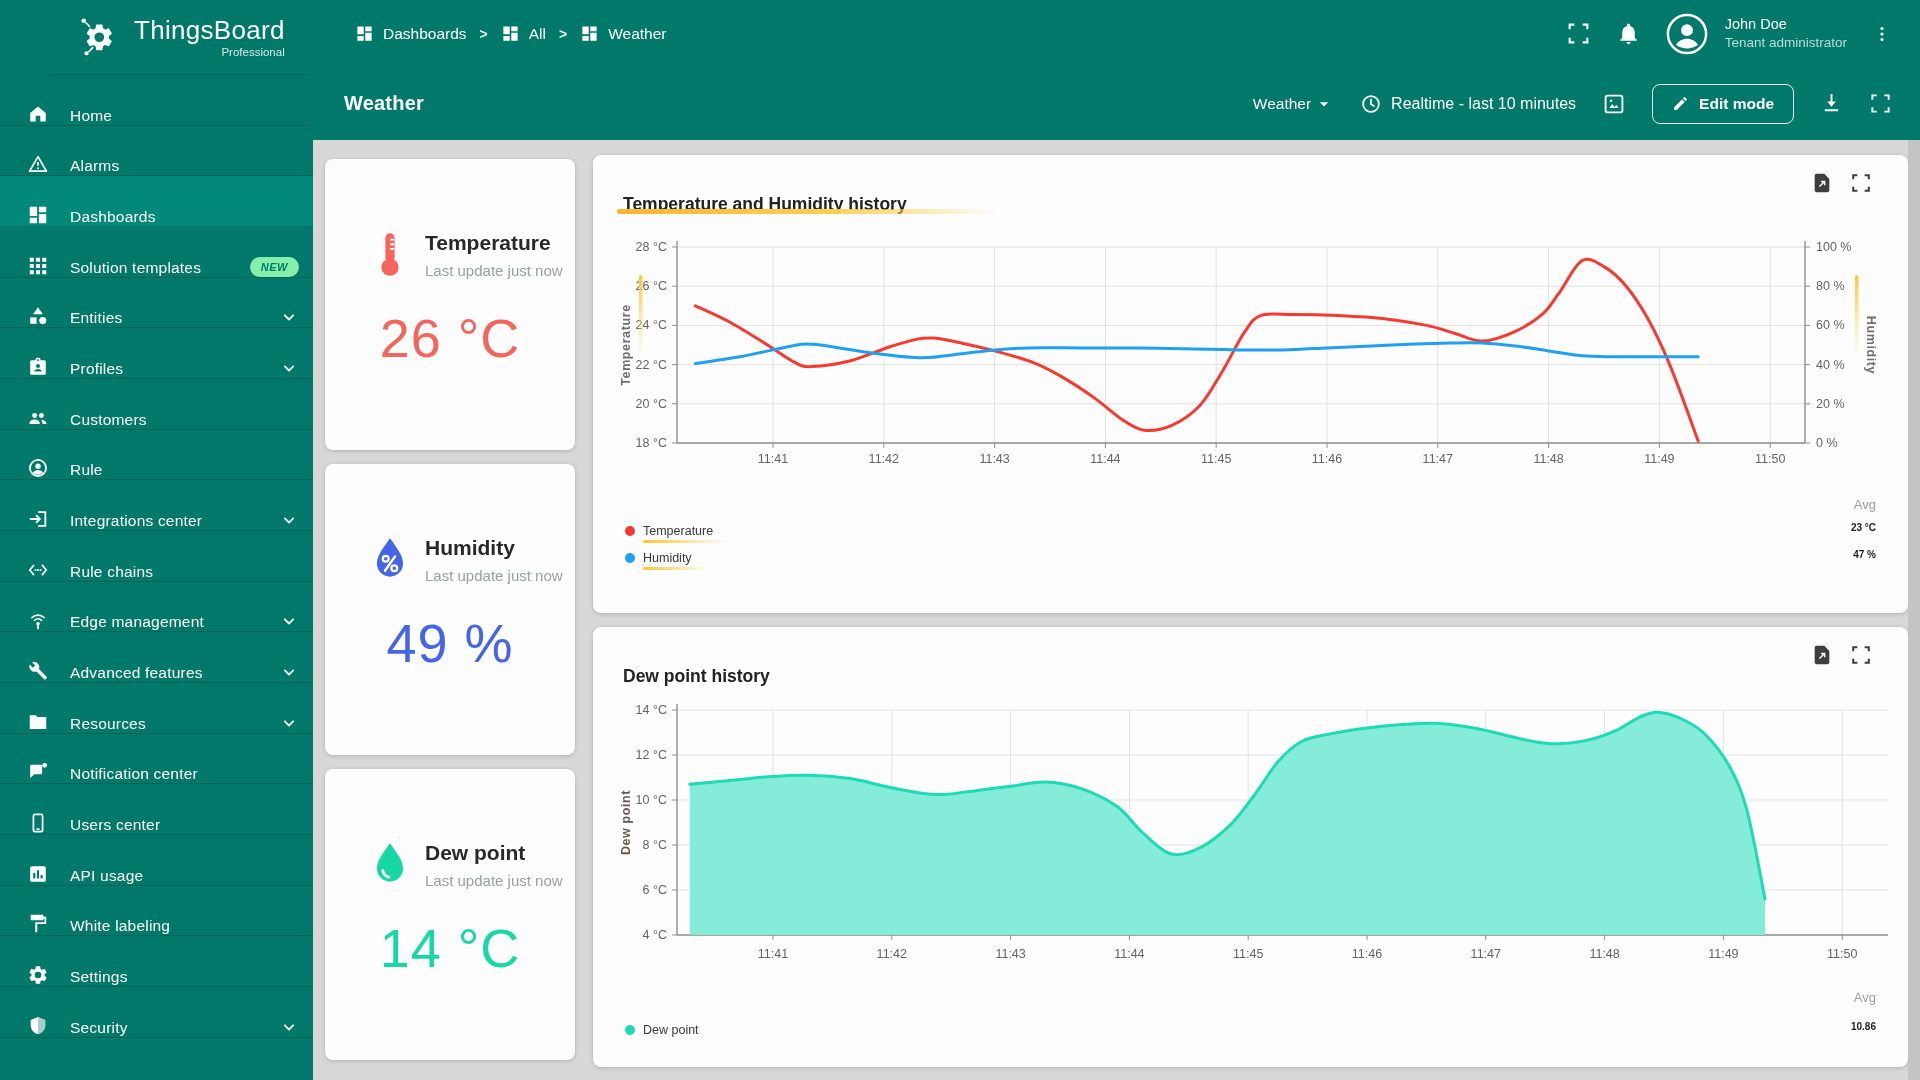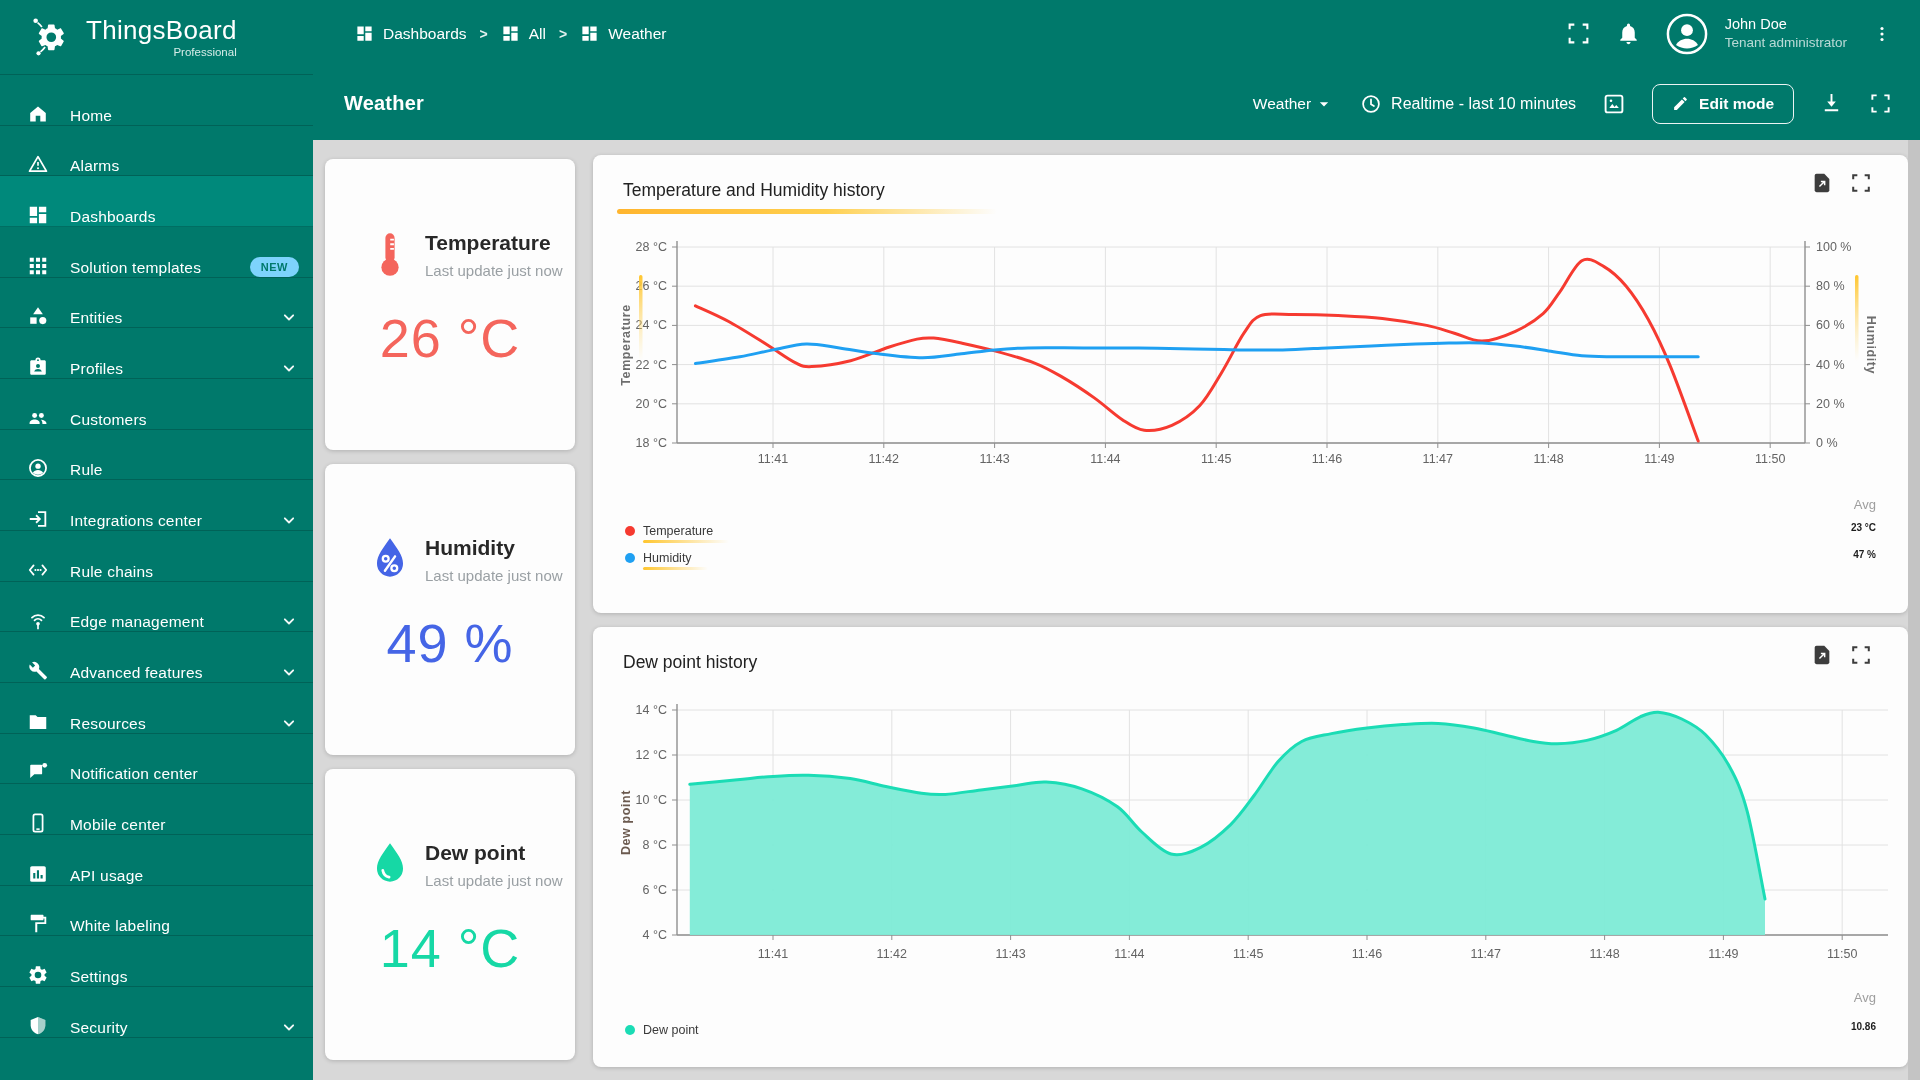--- a/index.html
+++ b/index.html
@@ -2,32 +2,32 @@
 <html><head>
 <meta charset="utf-8">
 <style>
   * { margin:0; padding:0; box-sizing:border-box; }
   html,body { width:1920px; height:1080px; overflow:hidden; background:#d8d8d8;
               font-family:"Liberation Sans","DejaVu Sans",sans-serif; }
 
   
   .sidebar { position:absolute; left:0; top:0; width:313px; height:1080px; background:#00796B; z-index:5; }
   .logo { height:75px; display:flex; align-items:center; gap:12px; padding:0 20px 0 28px;
-          border-bottom:1px solid rgba(0,32,28,.25); }
+          border-bottom:1px solid rgba(0,32,28,.25);margin-left:48px; }
   .logo-ic { width:46px; height:46px; flex:none; }
   .logo-name { font-size:26px; font-weight:500; color:#fff; letter-spacing:.3px; line-height:1; }
   .logo-sub  { font-size:11.5px; color:#d5ece8; text-align:right; margin-top:3px; }
   .nav-item { height:50.68px; display:flex; align-items:flex-end; padding:0 14px 0 27px;
               border-bottom:1px solid rgba(0,32,28,.25); cursor:pointer; }
   .nav-item.active { background:#00897B; }
   .nav-ic { width:22px; height:22px; margin-right:21px; flex:none; }
   .nav-ic svg, .crumb-ic svg, .chev svg, .tr-ic svg, .ci svg, .logo-ic svg, .mini-ic svg, .w-ic svg { width:100%; height:100%; display:block; }
   .nav-label { color:#fff; font-size:15.5px; letter-spacing:.2px; font-weight:500; }
-  .badge { margin-left:auto; background:#7dd3fc; color:#00796B; font-size:11px; font-weight:700;
-           padding:4px 11px; border-radius:12px; letter-spacing:.5px; }
+  .badge { margin-left:auto; background:#86efac; color:#00796B; font-size:11px; font-weight:700;
+           padding:4px 11px; border-radius:12px; letter-spacing:.5px;font-style:italic; }
   .chev { margin-left:auto; width:20px; height:20px; color:#fff; opacity:.95; }
 
   
   .topbar { position:absolute; left:313px; right:0; top:0; height:67px; background:#00796B;
             display:flex; align-items:center; padding:0 28px 0 42px; color:#fff; }
   .crumbs { display:flex; align-items:center; gap:13px; font-size:15.5px; }
   .crumb { display:flex; align-items:center; gap:9px; cursor:pointer; }
   .crumb-ic { width:19px; height:19px; color:rgba(255,255,255,.82); }
   .crumb-sep { font-weight:700; color:rgba(255,255,255,.9); font-size:14px; }
   .top-right { margin-left:auto; display:flex; align-items:center; gap:25px; }
@@ -58,21 +58,21 @@
   .w-head { display:flex; gap:15px; padding:72px 12px 0 45px; }
   .w-ic { flex:none; width:40px; height:46px; }
   .w-title { font-size:21px; font-weight:600; color:#282828; margin-bottom:5px; }
   .w-sub { font-size:15px; color:#9aa0a4; line-height:1.5; max-width:150px; }
   .w-value { text-align:center; margin-top:24px; font-size:54px; font-weight:500; letter-spacing:1px; }
 
   .card { position:absolute; left:280px; width:1315px; background:#fdfdfd; border-radius:8px;
           box-shadow:0 1px 4px rgba(0,0,0,.18); }
   #cardA { top:15px;  height:458px; }
   #cardB { top:487px; height:440px; }
-  .card-title { position:absolute; left:30px; top:25px; font-size:17.5px; font-weight:400; color:#222; }
+  .card-title { position:absolute; left:30px; top:39px; font-size:17.5px; font-weight:700; color:#222; }
   .title-accent { position:absolute; left:24px; top:54px; width:380px; height:5px; border-radius:3px;
                   background:linear-gradient(90deg,#ffb52e,#ffd04f 55%,rgba(255,208,79,0)); }
   .card-icons { position:absolute; top:17px; right:36px; display:flex; gap:17px; }
   .ci { width:22px; height:22px; cursor:pointer; color:#3d3d3d; }
   .chart-plot { position:absolute; left:0; width:1315px; height:330px; }
   #plotA { top:60px; } #plotB { top:55px; }
 
   .legend-row { position:absolute; left:32px; display:flex; align-items:flex-start; gap:8px; cursor:pointer; }
   .l-dot { width:10px; height:10px; border-radius:50%; margin-top:2px; flex:none; }
   .l-label { font-size:12.5px; color:#3a3a3a; }
@@ -264,21 +264,21 @@
         </span>
         <span class="nav-label">Notification center</span>
       </div>
       <div class="nav-item">
         <span class="nav-ic">
           <svg viewBox="0 0 24 24" xmlns="http://www.w3.org/2000/svg">
             <rect x="7" y="2.7" width="10" height="18.6" rx="1.8" fill="none" stroke="#fff" stroke-width="1.9"></rect>
             <path stroke="#fff" stroke-width="1.7" d="M10.2 18.7h3.6"></path>
           </svg>
         </span>
-        <span class="nav-label">Mobile center</span>
+        <span class="nav-label">Users center</span>
       </div>
       <div class="nav-item">
         <span class="nav-ic">
           <svg viewBox="0 0 24 24" xmlns="http://www.w3.org/2000/svg">
             <rect x="3.5" y="3.5" width="17" height="17" rx="1.8" fill="#fff"></rect>
             <path fill="#00796B" d="M6.8 11h2.3v6H6.8Zm4 -3h2.3v9h-2.3Zm4 5h2.3v4h-2.3Z"></path>
           </svg>
         </span>
         <span class="nav-label">API usage</span>
       </div>

